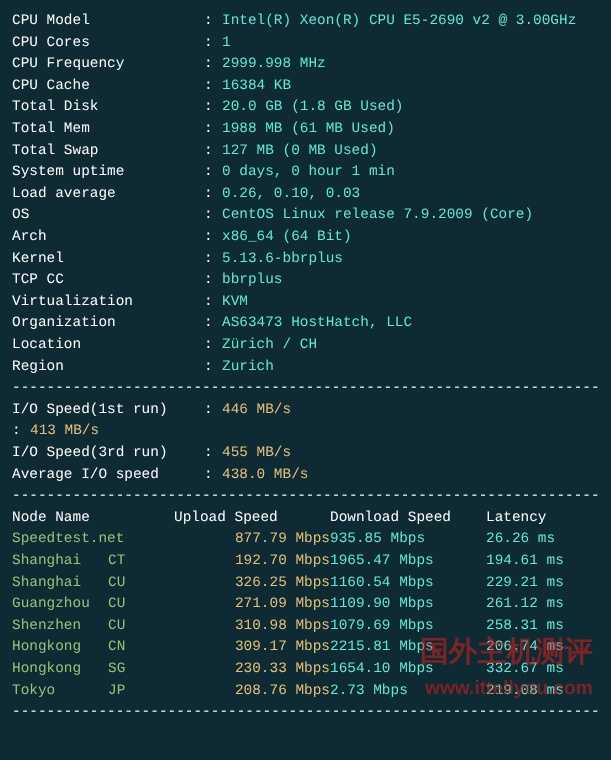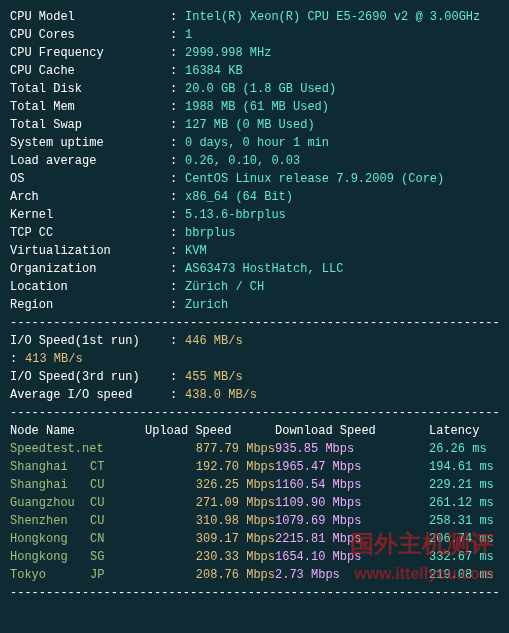--- a/index.html
+++ b/index.html
@@ -14,27 +14,27 @@
       line-height: 18px;
       position: relative;
       overflow: hidden;
     }
     .row { display: flex; white-space: nowrap; }
     .label { color: #ffffff; width: 160px; flex-shrink: 0; }
     .colon { color: #ffffff; width: 15px; flex-shrink: 0; }
     .value-cyan { color: #5eead4; }
     .value-yellow { color: #e5c07b; text-align: right; }
     .value-green { color: #98c379; }
-    .value-red { color: #f0abfc; }
+    .value-red { color: #5eead4; }
     .value-white { color: #ffffff; }
     .dashes { color: #ffffff; letter-spacing: 0px; overflow: hidden; white-space: nowrap; }
     .spd-row { display: flex; white-space: nowrap; }
     .col-node { width: 135px; flex-shrink: 0; }
     .col-upload { width: 130px; flex-shrink: 0; }
-    .col-download { width: 154px; flex-shrink: 0; }
+    .col-download { width: 130px; flex-shrink: 0; }
     .col-latency { flex-shrink: 0; }
     .watermark {
       position: absolute;
       right: 15px;
       bottom: 44px;
       font-size: 24px;
       font-weight: bold;
       color: rgba(200,30,30,0.6);
       text-align: right;
       font-family: sans-serif;

